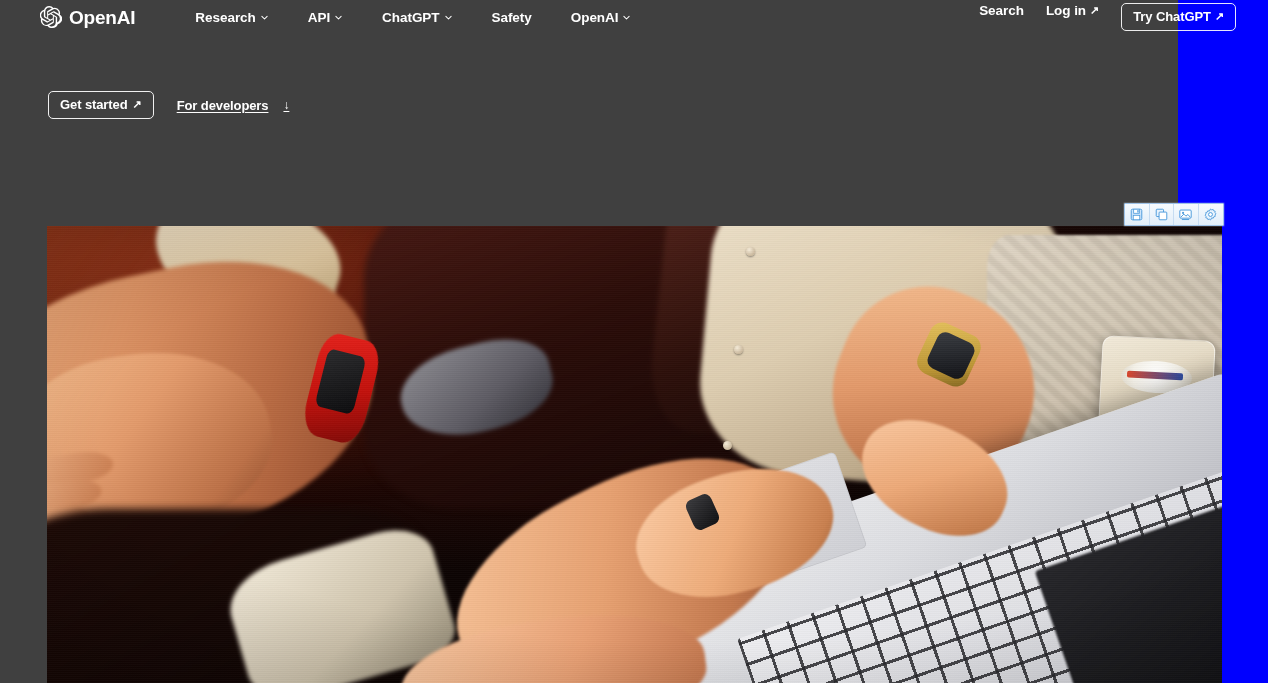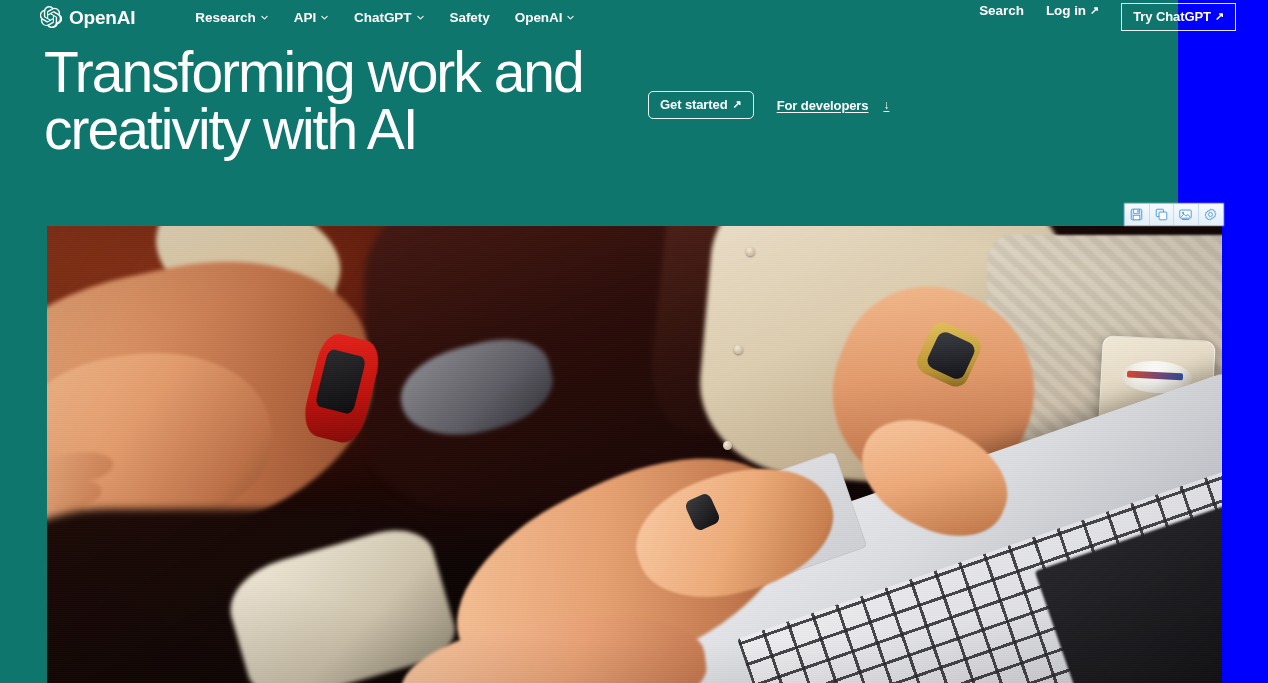--- a/index.html
+++ b/index.html
@@ -7,57 +7,57 @@
   html, body {
     width:1268px; height:683px;
     overflow:hidden;
     background:#0000FF;
     font-family:"Liberation Sans", sans-serif;
     -webkit-font-smoothing:antialiased;
   }
   .page {
     position:relative;
     width:1178px; height:683px;
-    background:#0f766e;
+    background:#404040;
   }
 
   
   .nav {
     position:absolute; top:0; left:0;
     width:1268px; height:34px;
     display:flex; align-items:center;
     padding:0 32px 0 40px;
   }
   .brand {
     display:flex; align-items:center; gap:7px;
     color:#fff; text-decoration:none;
     margin-right:60px;
   }
   .brand-mark { width:22px; height:22px; display:block; flex:none; }
   .brand-name {
     font-size:19px; font-weight:700; letter-spacing:-0.2px;
     color:#ffffff; line-height:1;
   }
-  .nav-main { display:flex; align-items:center; gap:25px; }
+  .nav-main { display:flex; align-items:center; gap:39px; }
   .nav-link {
     display:flex; align-items:center; gap:4px;
     color:#fff; font-size:13.5px; font-weight:700;
     text-decoration:none; letter-spacing:-0.05px;
     white-space:nowrap; cursor:pointer;
   }
   .caret { display:block; width:9px; height:9px; flex:none; }
   .nav-right {
     margin-left:auto;
     display:flex; align-items:flex-start; gap:22px;
   }
   .nav-right .nav-link { font-weight:700; }
   .arrow-ne { font-size:11px; line-height:1; display:inline-block; }
   .btn-outline {
     border:1px solid rgba(255,255,255,0.9);
-    border-radius:0;
+    border-radius:5px;
     padding:5px 11px 6px;
     color:#fff; font-size:13px; font-weight:700;
     text-decoration:none; white-space:nowrap;
     display:flex; align-items:center; gap:4px;
     cursor:pointer; background:transparent;
     letter-spacing:-0.1px;
   }
 
   
   .hero {
@@ -493,24 +493,20 @@
         <span class="arrow-ne">↗</span>
       </a>
       <a class="btn-outline" href="#">
         <span>Try ChatGPT</span>
         <span class="arrow-ne">↗</span>
       </a>
     </div>
   </nav>
 
   <section class="hero">
-    <div class="hero-left">
-      <h1 class="headline">Transforming work and
-creativity with AI</h1>
-    </div>
     <div class="hero-right">
       <div class="cta-row">
         <a class="btn-cta" href="#">
           <span>Get started</span>
           <span class="arrow-ne">↗</span>
         </a>
         <a class="link-underline" href="#">
           <span>For developers</span>
           <span class="arrow-dn">↓</span>
         </a>

